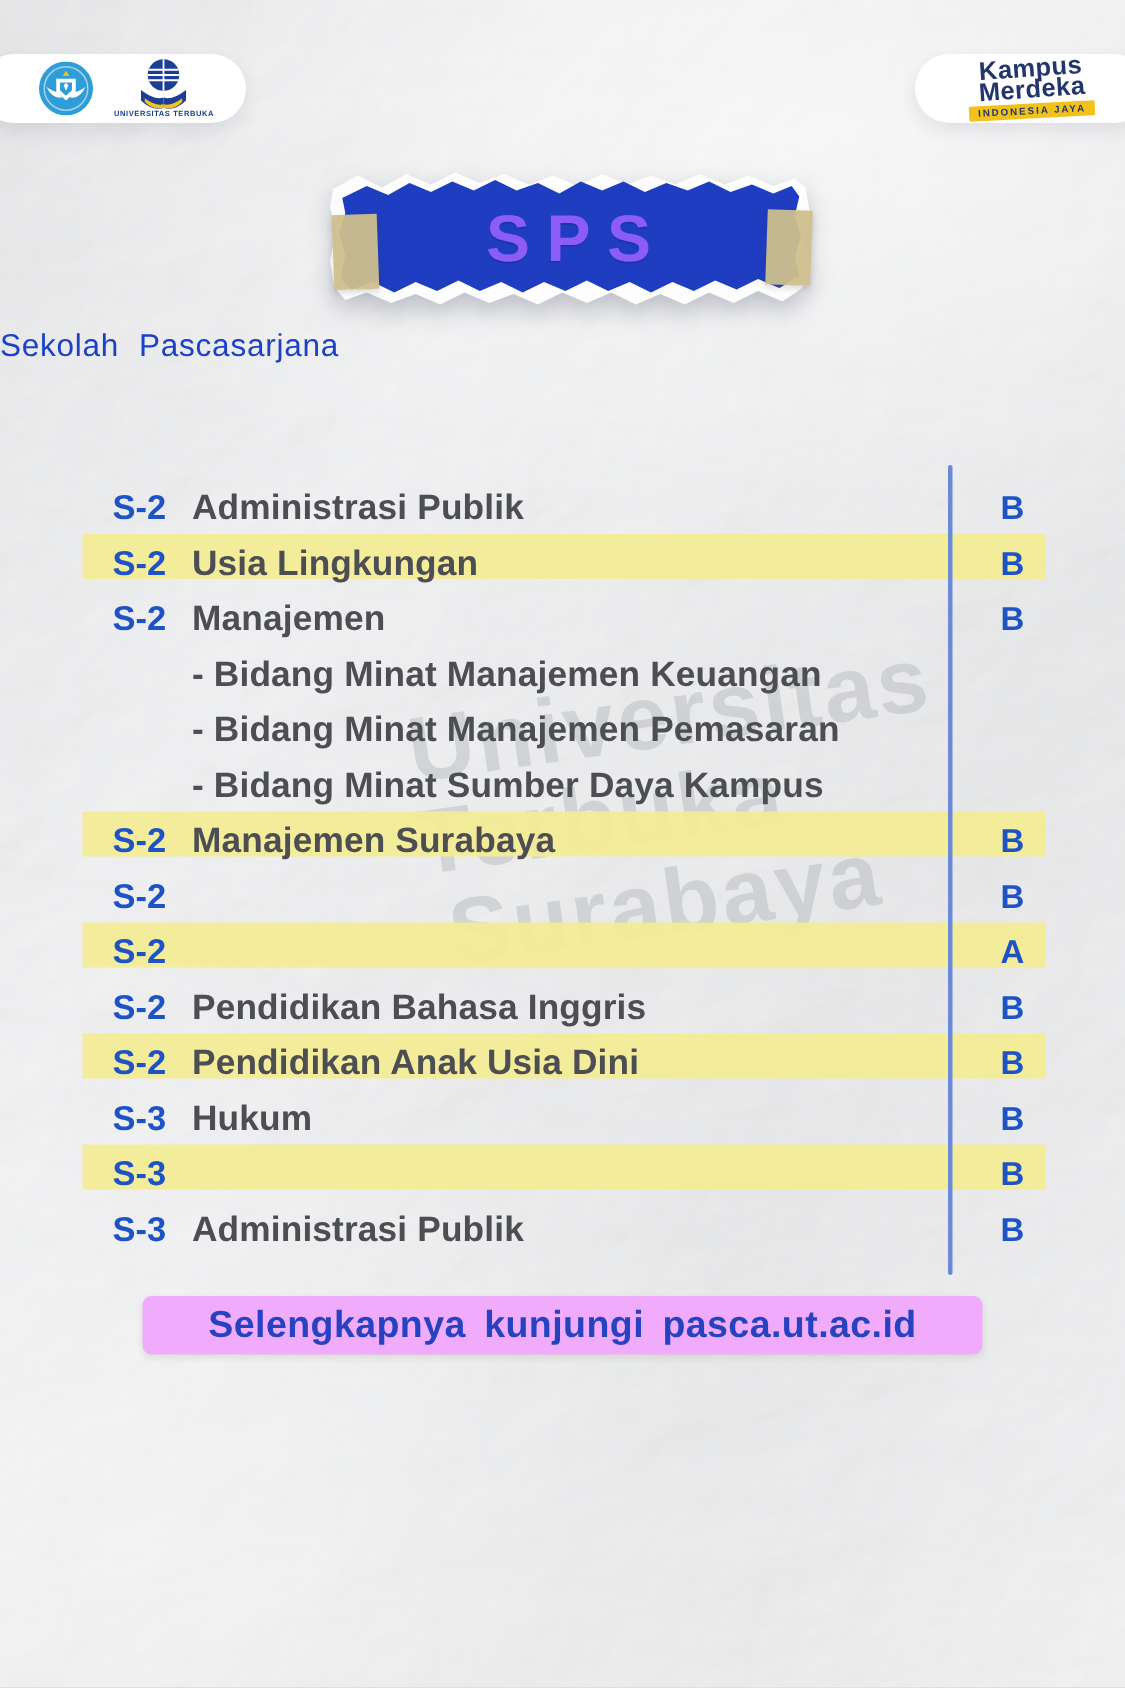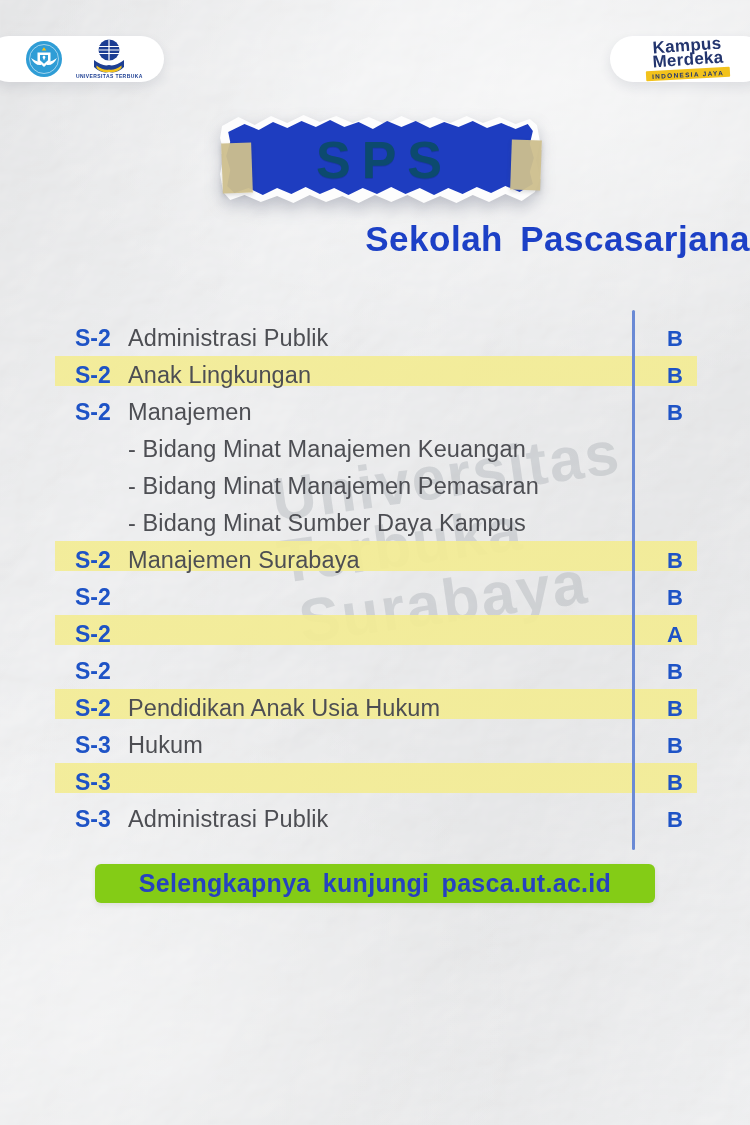--- a/index.html
+++ b/index.html
@@ -23,53 +23,53 @@
   .ut-block{display:flex;flex-direction:column;align-items:center;line-height:1;}
   .ut-caption{font-size:5px;font-weight:700;color:#1c3e93;letter-spacing:0.4px;margin-top:1px;white-space:nowrap;}
   .km-text{font-size:17px;line-height:14px;font-weight:800;color:#23356e;transform:rotate(-4deg);text-align:center;letter-spacing:0.3px;}
   .km-ribbon{font-size:6.5px;font-weight:700;color:#23356e;background:#f2c21c;padding:1.5px 6px;
              letter-spacing:1.3px;transform:rotate(-3deg);margin-top:2px;border-radius:1px;white-space:nowrap;}
   
   .banner{position:absolute;left:218px;top:112px;width:322px;height:95px;z-index:6;}
   .banner svg{position:absolute;inset:0;width:100%;height:100%;overflow:visible;}
   .banner-title{
     position:absolute;inset:0;display:flex;align-items:center;justify-content:center;
-    color:#0c4a6e;font-size:52px;font-weight:800;letter-spacing:11px;padding-left:11px;
+    color:#8b5cf6;font-size:44px;font-weight:800;letter-spacing:11px;padding-left:11px;
     text-shadow:0 1px 0 rgba(0,0,0,0.12);
   }
   .tape{position:absolute;width:30px;height:50px;background:rgba(205,191,141,0.95);z-index:7;
         box-shadow:0 2px 4px rgba(60,60,60,0.18);}
   .tape-left{left:222px;top:143px;transform:rotate(-2deg);}
   .tape-right{left:511px;top:140px;transform:rotate(2deg);}
   .subtitle{
-    position:absolute;left:0;top:219px;width:100%;text-align:right;z-index:6;
-    color:#1c40c6;font-size:35px;font-weight:700;letter-spacing:0.5px;word-spacing:7px;
+    position:absolute;left:0;top:219px;width:100%;text-align:left;z-index:6;
+    color:#1c40c6;font-size:21px;font-weight:400;letter-spacing:0.5px;word-spacing:7px;
   }
   
   .watermark{
     position:absolute;left:90px;top:448px;width:680px;z-index:2;
     transform:rotate(-8deg);text-align:center;color:rgba(150,154,163,0.30);
     font-size:61px;font-weight:800;line-height:62px;letter-spacing:2px;pointer-events:none;
   }
   
   .list{position:absolute;left:55px;top:315px;width:642px;z-index:4;}
   .row{position:relative;height:37px;display:flex;align-items:flex-end;}
   .row.highlight{
     background:linear-gradient(rgba(243,236,148,0.92),rgba(243,236,148,0.92));
     background-size:100% 30px;background-position:center;background-repeat:no-repeat;
   }
   .level{width:73px;padding-left:20px;box-sizing:border-box;color:#1e53c6;font-size:23px;font-weight:800;}
-  .name{color:#4d4e53;font-size:23.5px;font-weight:400;letter-spacing:0.1px;white-space:nowrap;margin-top:48px;}
+  .name{color:#4d4e53;font-size:23.5px;font-weight:700;letter-spacing:0.1px;white-space:nowrap;margin-top:48px;}
   .row.sub .name{margin-left:73px;}
   .grade{position:absolute;right:0;width:44px;text-align:center;color:#1e53c6;font-size:22px;font-weight:800;}
   .vline{position:absolute;left:577px;top:-5px;width:3px;height:540px;background:#6a8ad5;border-radius:2px;z-index:5;}
   
   .cta{
     position:absolute;left:95px;top:864px;width:560px;height:39px;z-index:6;
-    background:#84cc16;border-radius:6px;display:flex;align-items:center;justify-content:center;
+    background:#f0abfc;border-radius:6px;display:flex;align-items:center;justify-content:center;
     color:#2642c0;font-size:25px;font-weight:800;letter-spacing:0.3px;word-spacing:5px;
     box-shadow:0 2px 5px rgba(80,80,40,0.12);
   }
 </style>
 </head>
 <body>
 
 <div class="poster">
 
   <svg class="paper-svg" width="750" height="1125">
@@ -147,21 +147,21 @@
   <div class="list">
     <div id="rows">
     <div class="row">
       <span class="level">S-2</span>
       <span class="name">Administrasi Publik</span>
       <span class="grade">B</span>
     </div>
 
     <div class="row highlight">
       <span class="level">S-2</span>
-      <span class="name">Anak Lingkungan</span>
+      <span class="name">Usia Lingkungan</span>
       <span class="grade">B</span>
     </div>
 
     <div class="row">
       <span class="level">S-2</span>
       <span class="name">Manajemen</span>
       <span class="grade">B</span>
     </div>
 
     <div class="row sub">
@@ -187,26 +187,27 @@
       <span class="grade">B</span>
     </div>
 
     <div class="row highlight">
       <span class="level">S-2</span>
       <span class="grade">A</span>
     </div>
 
     <div class="row">
       <span class="level">S-2</span>
-      <span class="grade">B</span>
-    </div>
-
-    <div class="row highlight">
-      <span class="level">S-2</span>
-      <span class="name">Pendidikan Anak Usia Hukum</span>
+      <span class="name">Pendidikan Bahasa Inggris</span>
+      <span class="grade">B</span>
+    </div>
+
+    <div class="row highlight">
+      <span class="level">S-2</span>
+      <span class="name">Pendidikan Anak Usia Dini</span>
       <span class="grade">B</span>
     </div>
 
     <div class="row">
       <span class="level">S-3</span>
       <span class="name">Hukum</span>
       <span class="grade">B</span>
     </div>
 
     <div class="row highlight">

